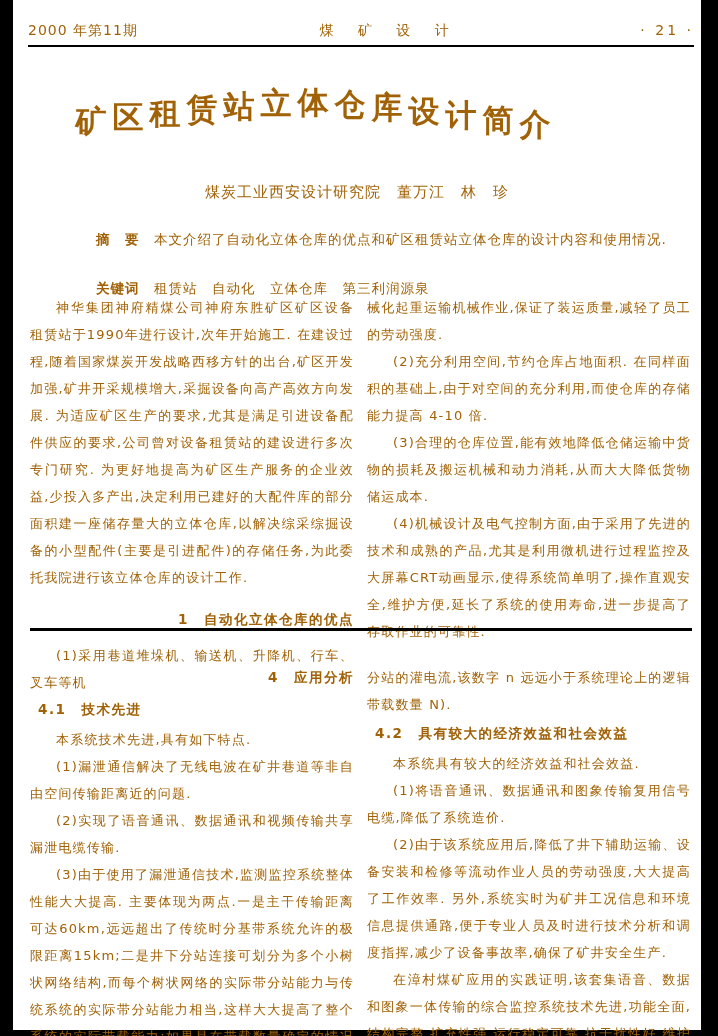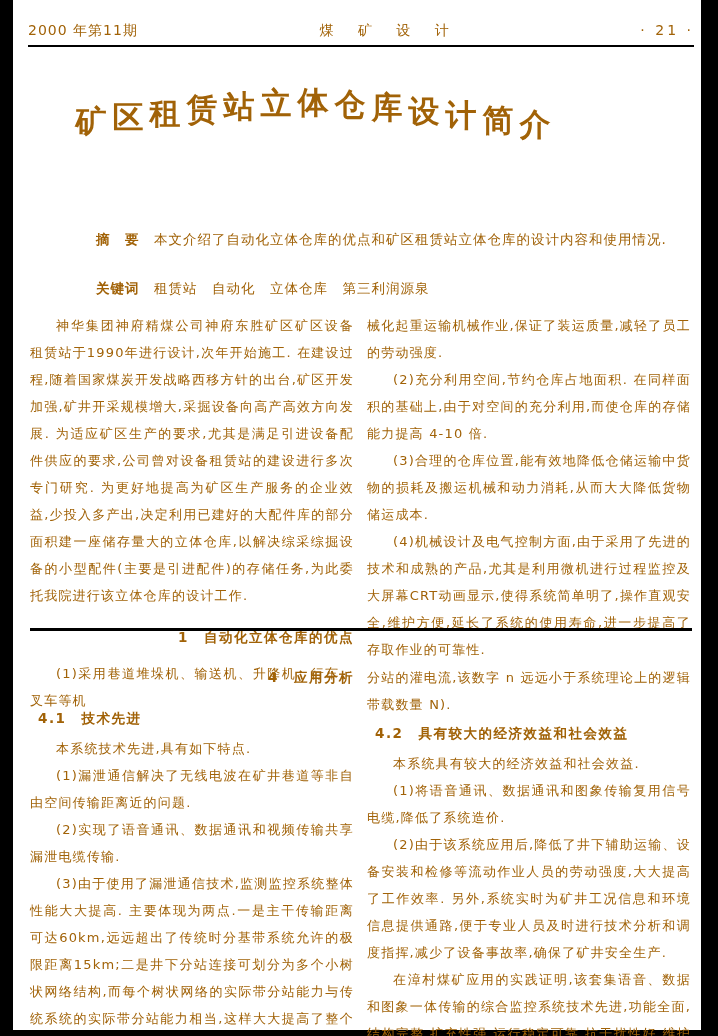--- a/index.html
+++ b/index.html
@@ -41,34 +41,34 @@
 
   .abstract-block {
     position:absolute; top:227px; left:30px; width:662px;
     font-size:13.5px; line-height:25px; letter-spacing:1px;
   }
   .abstract-block p { text-align:justify; }
   .abstract-block .abstract-p { text-indent:66px; }
   .abstract-block .keywords-p { text-indent:66px; margin-top:24px; }
 
   .cols { position:absolute; left:30px; width:662px; display:flex; gap:13px; }
-  .cols-1 { top:312px; }
+  .cols-1 { top:294px; }
   .cols-2 { top:664px; }
   .col { width:324px; flex:0 0 324px; }
 
   .col p {
     font-size:13px; line-height:27px; letter-spacing:1.2px;
     text-align:justify; text-indent:2em;
   }
   .col p.cont { text-indent:0; }
   .col .h1 {
     font-size:13.5px; font-weight:bold; letter-spacing:1.5px;
     margin:15px 0 9px; line-height:27px;text-align:right;
   }
-  .col .h1-tight { margin:0 0 14px; }
+  .col .h1-tight { margin:0 0 5px; }
   .col .h2 {
     font-size:13.5px; font-weight:bold; letter-spacing:1.5px;
     margin:2px 8px 3px; line-height:27px;
   }
   .divider {
     position:absolute; top:628px; left:30px; width:662px; height:3px;
     background:#000;
   }
 </style>
 </head>
@@ -80,20 +80,21 @@
   <div class="edge edge-bottom"></div>
 
   <div class="running-head">
     <span class="issue">2000 年第11期</span>
     <span class="journal">煤 矿 设 计</span>
     <span class="pageno">· 21 ·</span>
   </div>
 
   <div class="title-wrap"><span class="tch" style="transform: translateY(15px);">矿</span><span class="tch" style="transform: translateY(11px);">区</span><span class="tch" style="transform: translateY(7px);">租</span><span class="tch" style="transform: translateY(3px);">赁</span><span class="tch" style="transform: translateY(0px);">站</span><span class="tch" style="transform: translateY(-3px);">立</span><span class="tch" style="transform: translateY(-4px);">体</span><span class="tch" style="transform: translateY(-2px);">仓</span><span class="tch" style="transform: translateY(1px);">库</span><span class="tch" style="transform: translateY(5px);">设</span><span class="tch" style="transform: translateY(9px);">计</span><span class="tch" style="transform: translateY(14px);">简</span><span class="tch" style="transform: translateY(18px);">介</span></div>
 
+  <div class="byline">煤炭工业西安设计研究院　董万江　林　珍</div>
 
   <div class="abstract-block">
     <p class="abstract-p"><b>摘　要</b><span>　本文介绍了自动化立体仓库的优点和矿区租赁站立体仓库的设计内容和使用情况.</span></p>
     <p class="keywords-p"><b>关键词</b><span>　租赁站　自动化　立体仓库　第三利润源泉</span></p>
   </div>
 
   <div class="cols cols-1">
     <div class="col">
       <p>神华集团神府精煤公司神府东胜矿区矿区设备租赁站于1990年进行设计,次年开始施工. 在建设过程,随着国家煤炭开发战略西移方针的出台,矿区开发加强,矿井开采规模增大,采掘设备向高产高效方向发展. 为适应矿区生产的要求,尤其是满足引进设备配件供应的要求,公司曾对设备租赁站的建设进行多次专门研究. 为更好地提高为矿区生产服务的企业效益,少投入多产出,决定利用已建好的大配件库的部分面积建一座储存量大的立体仓库,以解决综采综掘设备的小型配件(主要是引进配件)的存储任务,为此委托我院进行该立体仓库的设计工作.</p>
       <div class="h1">1　自动化立体仓库的优点</div>

